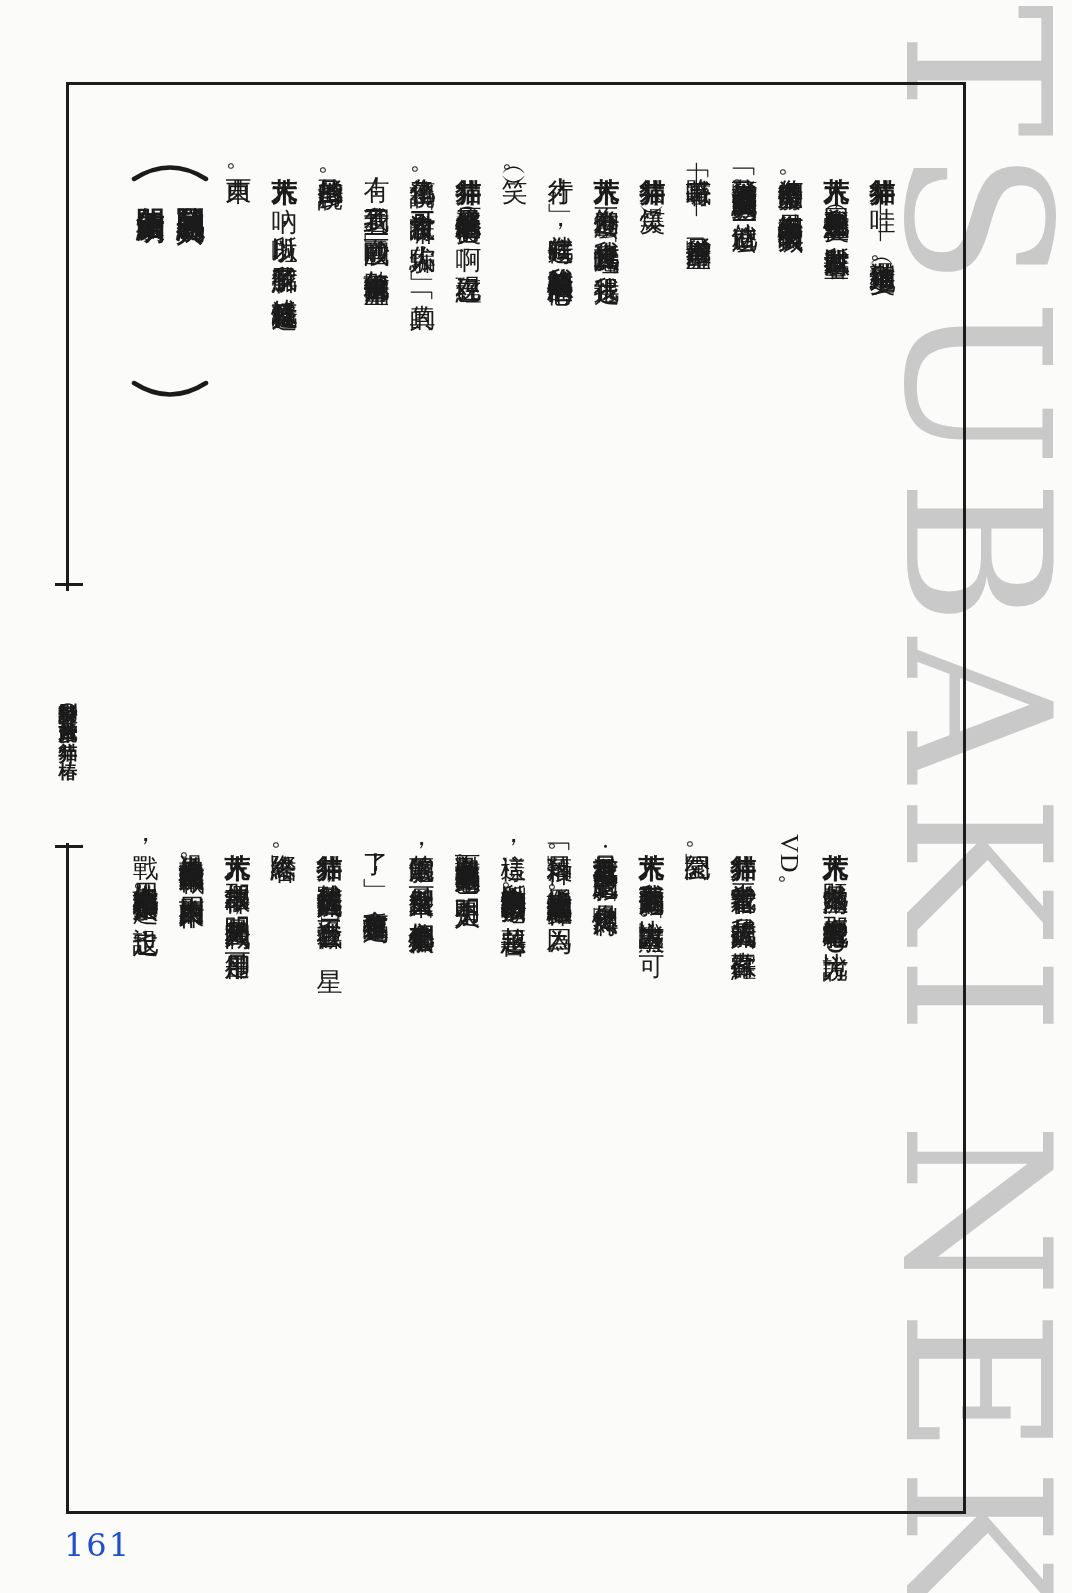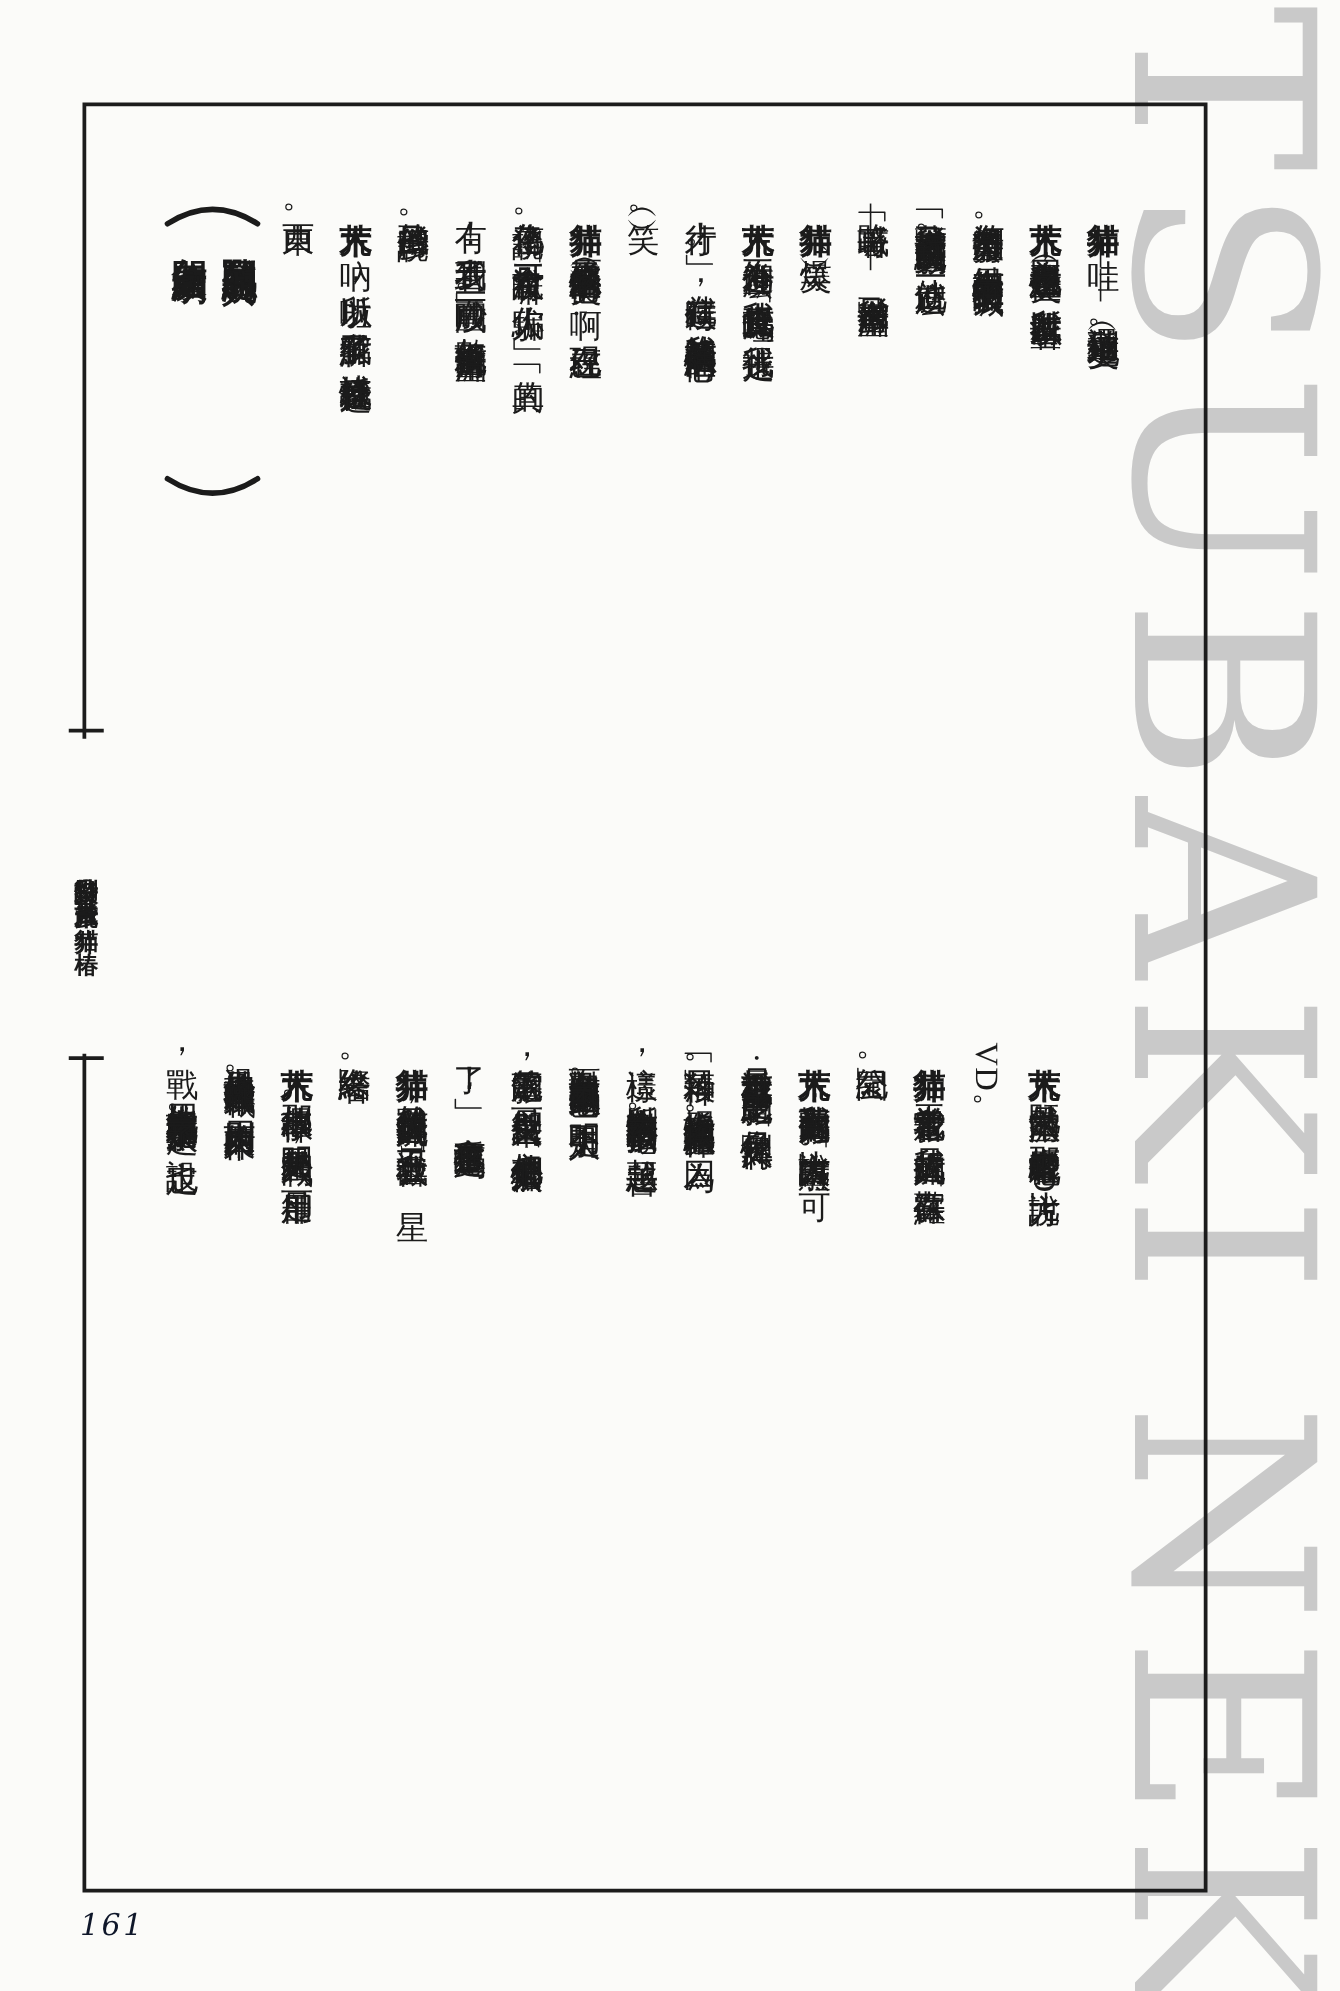--- a/index.html
+++ b/index.html
@@ -52,22 +52,22 @@
     background:#fbfbf9; z-index:3;
     writing-mode:vertical-rl; text-align:center;
     font-weight:bold; font-size:19px; line-height:31px; letter-spacing:0;
   }
   .crossbar { position:absolute; width:28px; height:3px; background:#1c1c1c; z-index:3; }
   .crossbar-top { left:55px; top:583px; }
   .crossbar-bottom { left:55px; top:845px; }
 
   .page-number {
     position:absolute; left:64px; top:1526px; z-index:2;
-    font-family:"DejaVu Serif", serif; font-style:italic;
-    font-size:24px; letter-spacing:2px; color:#0f172a;
+    font-family:"DejaVu Serif", serif; 
+    font-size:32px; letter-spacing:2px; color:#1d4ed8;
   }
 </style>
 </head>
 <body>
 
 <div class="page">
 
   <div class="watermark">TSUBAKI NEKO</div>
 
   <div class="frame"></div>

